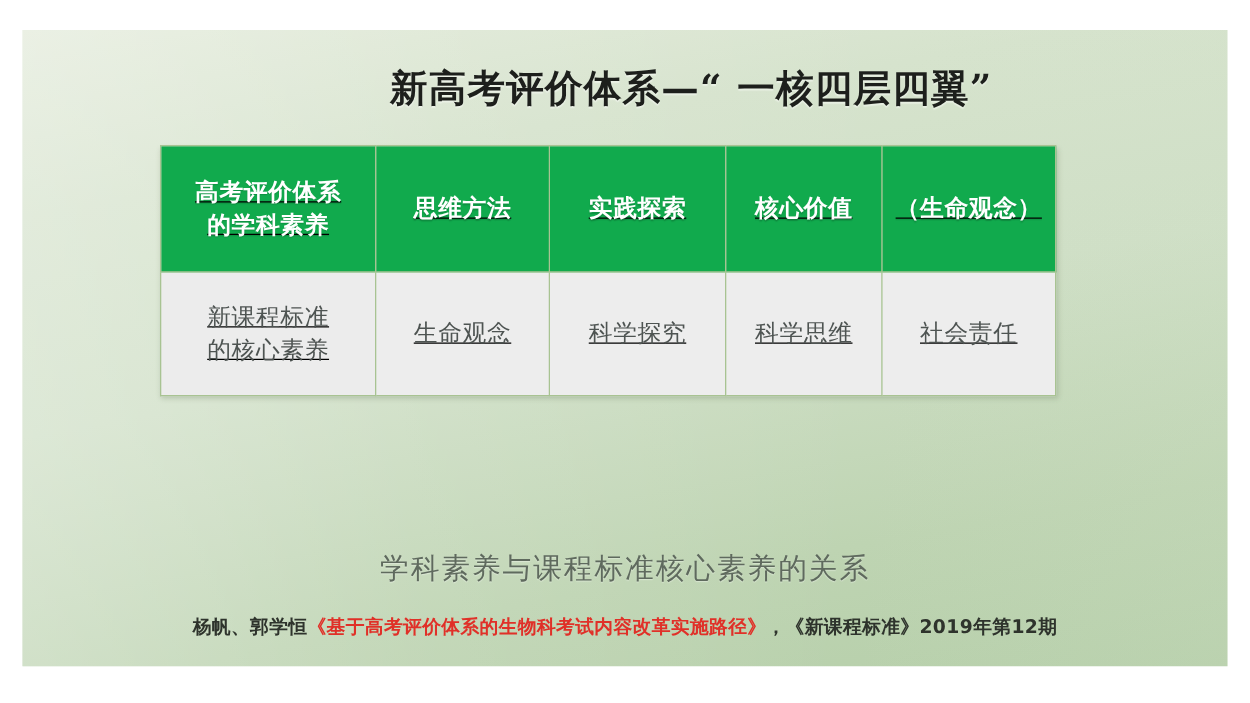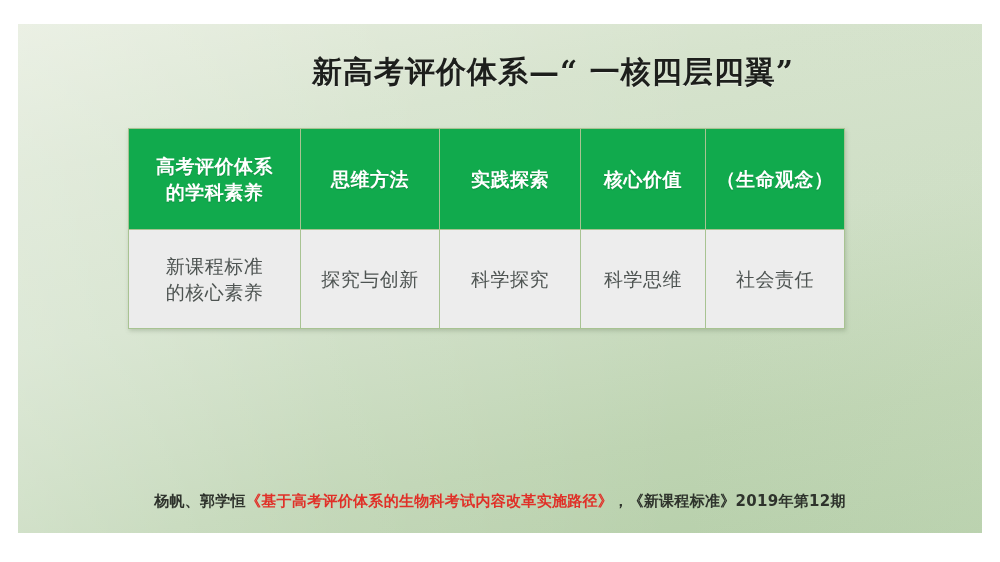--- a/index.html
+++ b/index.html
@@ -65,26 +65,27 @@
     color: #1d1f1c;
     text-shadow: 0 1px 1px rgba(255,255,255,0.45);
     z-index: 3;
     margin-left: 45px;
   }
 
   
   #comparison-table {
     position: absolute;
     left: 110px;
-    top: 104px;
+    top: 92px;
     width: 716px;
     border-collapse: collapse;
     table-layout: fixed;
     box-shadow: 1px 2px 4px rgba(90,110,80,0.28);
     z-index: 3;
+    text-decoration: underline;
   }
   #comparison-table td,
   #comparison-table th {
     border: 1px solid #a8c392;
     padding: 0;
     vertical-align: middle;
     text-align: center;
   }
 
   .col-a { width: 172px; }
@@ -210,27 +211,28 @@
           <th>核心价值</th>
           <th>（生命观念）</th>
         </tr>
       </thead>
       <tbody>
         <tr class="row-low">
           <td class="cell-label">
             <span class="cell-line">新课程标准</span>
             <span class="cell-line">的核心素养</span>
           </td>
-          <td>探究与创新</td>
+          <td>生命观念</td>
           <td>科学探究</td>
           <td>科学思维</td>
           <td>社会责任</td>
         </tr>
       </tbody>
     </table>
 
+    <div id="table-caption">学科素养与课程标准核心素养的关系</div>
 
     <div id="citation">
       <span class="cite-dark">杨帆、郭学恒</span><span class="cite-red">《基于高考评价体系的生物科考试内容改革实施路径》</span><span class="cite-dark">，</span><span class="cite-journal">《新课程标准》2019年第12期</span>
     </div>
 
   </div>
 </div>
 
 </body></html>

